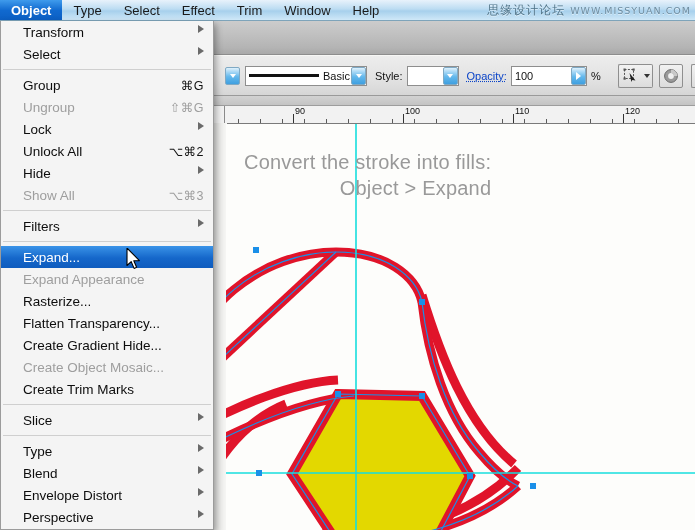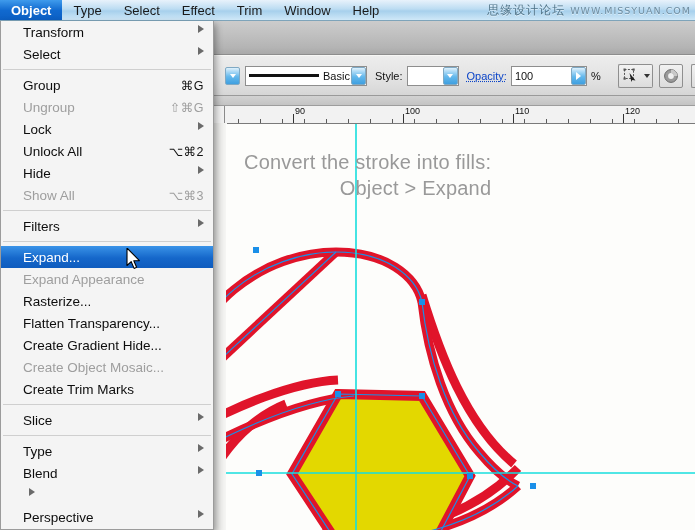--- a/index.html
+++ b/index.html
@@ -432,20 +432,21 @@
       <div class="sep"></div>
       <div class="mi">
         <span class="lbl">Type</span>
         <span class="sub"></span>
       </div>
       <div class="mi">
         <span class="lbl">Blend</span>
         <span class="sub"></span>
       </div>
       <div class="mi">
+        <span class="lbl">Envelope Distort</span>
         <span class="sub"></span>
       </div>
       <div class="mi">
         <span class="lbl">Perspective</span>
         <span class="sub"></span>
       </div>
       <div class="mi"></div>
     </div>
 
   <svg id="cursor" viewBox="0 0 16 22" style="left: 126px; top: 248px;">

